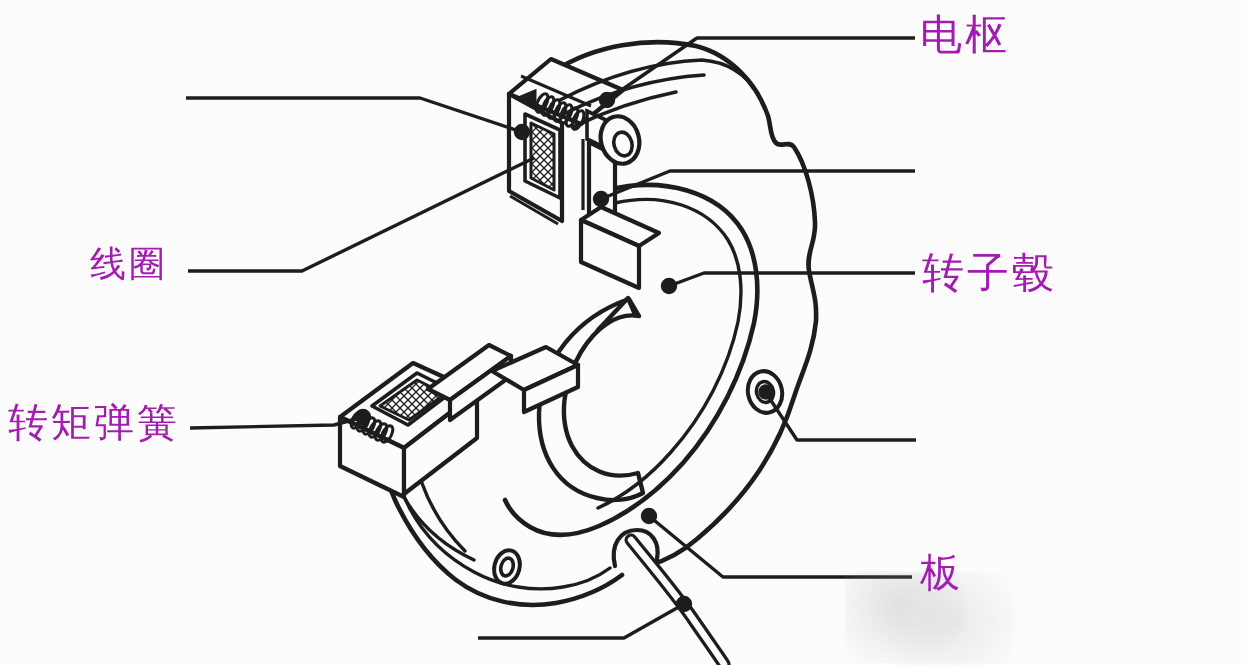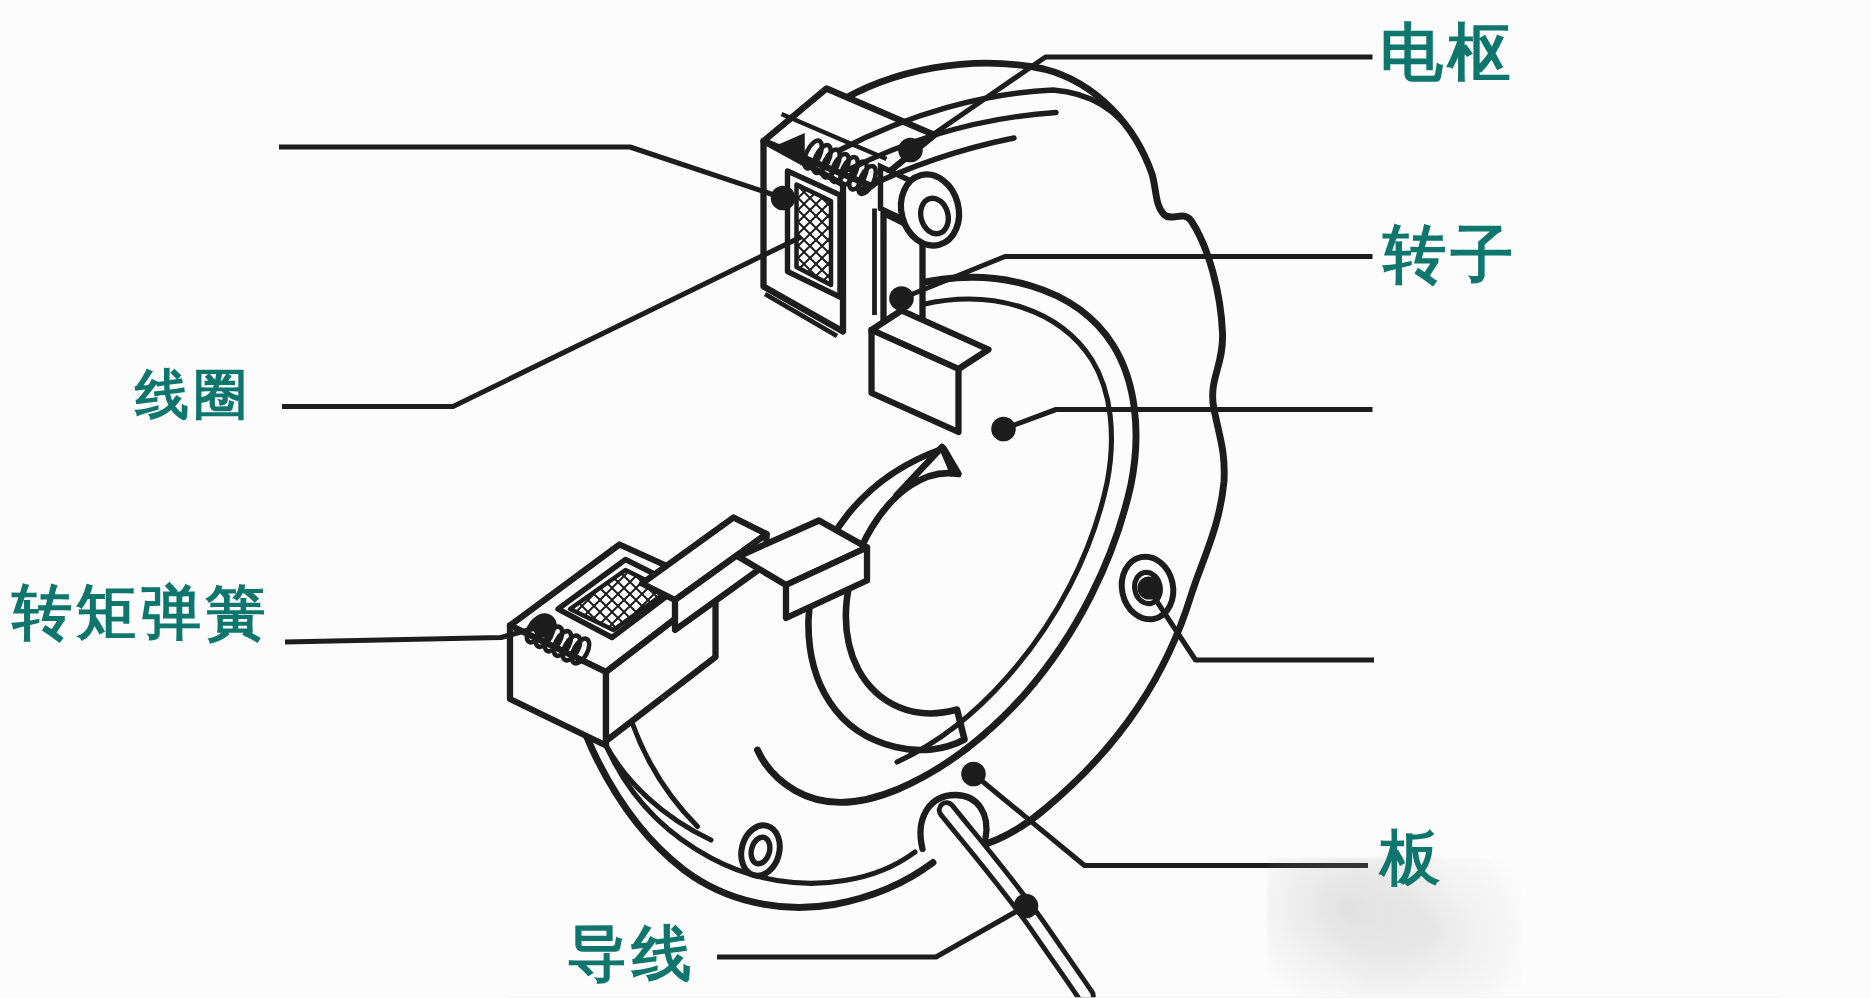--- a/index.html
+++ b/index.html
@@ -2,29 +2,29 @@
 <html><head>
 <meta charset="utf-8">
 <style>
   html,body{margin:0;padding:0;background:#e9e9e9;}
   .stage{
     position:relative;width:1247px;height:665px;background:#fcfcfc;
     overflow:hidden;font-family:"DejaVu Sans","Liberation Sans",sans-serif;
   }
   .drawing{position:absolute;left:0;top:0;width:100%;height:100%;}
   .lbl{
-    position:absolute;color:#0f766e;font-weight:700;letter-spacing:3px;
+    position:absolute;color:#a21caf;font-weight:400;letter-spacing:3px;
     white-space:nowrap;line-height:1;user-select:none;
   }
   .lbl-armature{left:920px;top:14px;font-size:42px;}
   .lbl-stator{left:88px;top:78px;font-size:40px;}
   .lbl-rotor{left:922px;top:149px;font-size:42px;}
   .lbl-coil{left:90px;top:246px;font-size:36px;}
   .lbl-rotor-hub{left:922px;top:252px;font-size:42px;}
-  .lbl-torque-spring{left:8px;top:389px;font-size:40px;}
+  .lbl-torque-spring{left:8px;top:402px;font-size:40px;}
   .lbl-bolt{left:924px;top:413px;font-size:40px;}
   .lbl-plate{left:920px;top:552px;font-size:40px;}
   .lbl-lead-wire{left:378px;top:616px;font-size:40px;}
   .watermark{
     position:absolute;left:845px;top:572px;width:170px;height:92px;
     background:
       radial-gradient(circle at 30% 35%, rgba(160,160,160,.28), rgba(160,160,160,0) 55%),
       radial-gradient(circle at 65% 55%, rgba(150,150,150,.18), rgba(150,150,150,0) 60%);
     filter:blur(1px);pointer-events:none;
   }
@@ -187,18 +187,17 @@
       <g>
         <path d="M478 638 L624 638 L684 604"></path>
           <circle cx="684" cy="604" r="6.5" fill="#1d1d1d"></circle>
       </g>
     </g>
   </svg>
 
   <div class="watermark"></div>
 
   <div class="lbl lbl-armature">电枢</div>
-  <div class="lbl lbl-rotor">转子</div>
   <div class="lbl lbl-coil">线圈</div>
+  <div class="lbl lbl-rotor-hub">转子毂</div>
   <div class="lbl lbl-torque-spring">转矩弹簧</div>
   <div class="lbl lbl-plate">板</div>
-  <div class="lbl lbl-lead-wire">导线</div>
 </div>
 
 </body></html>

